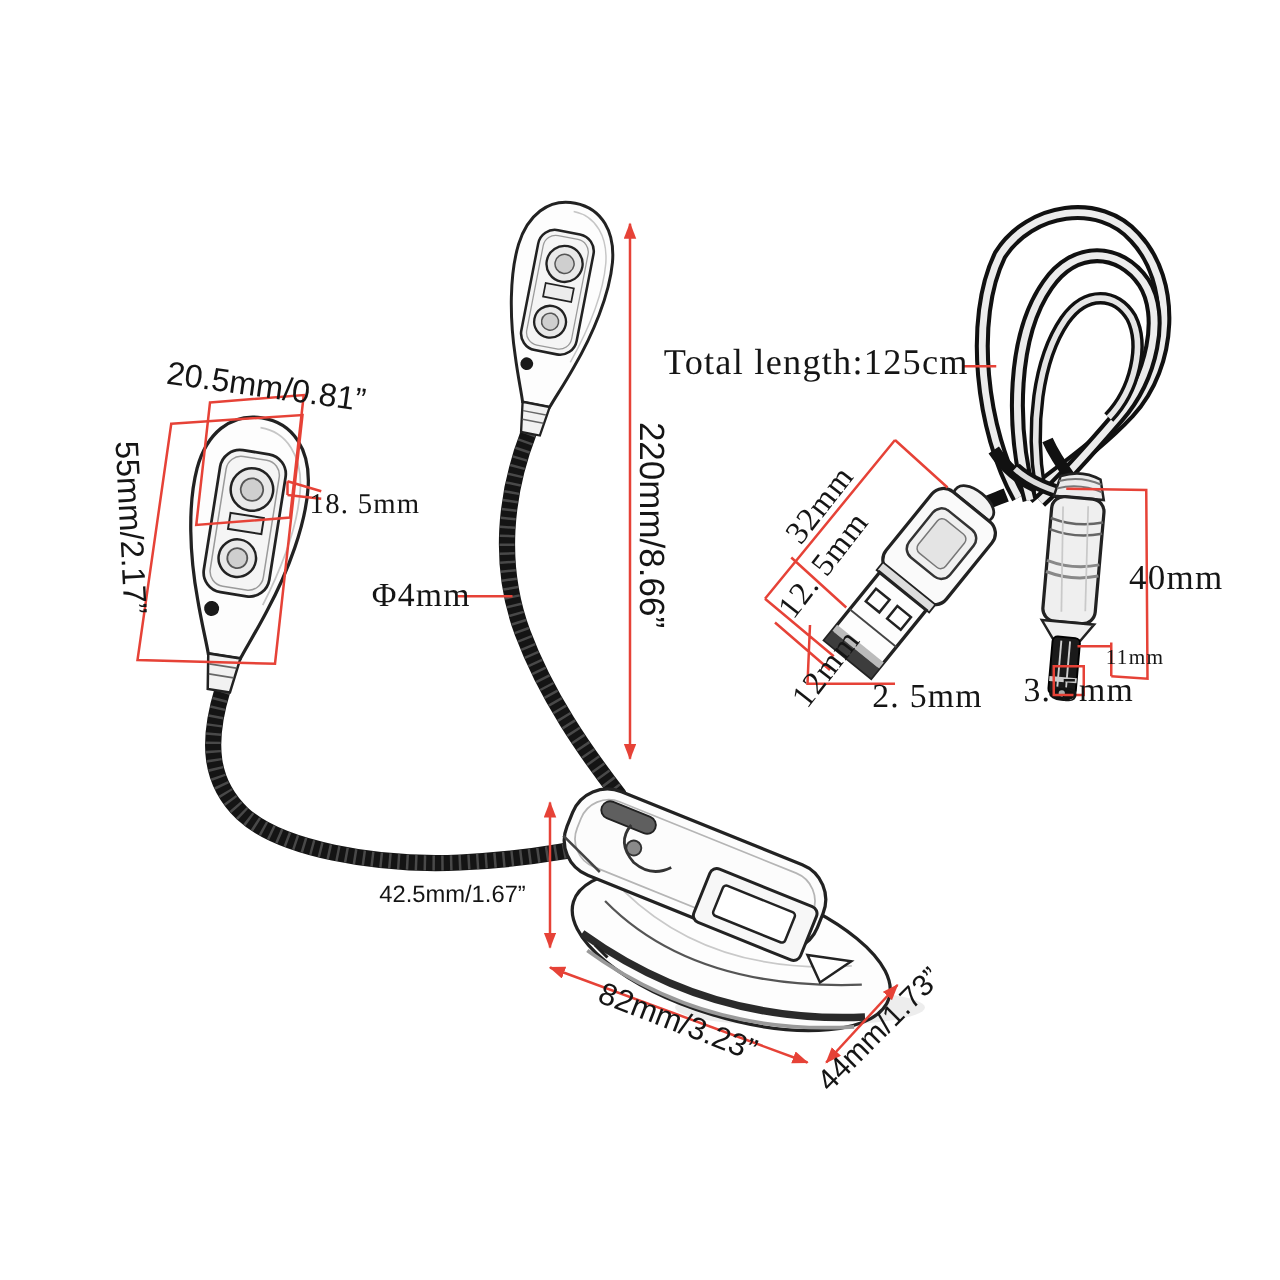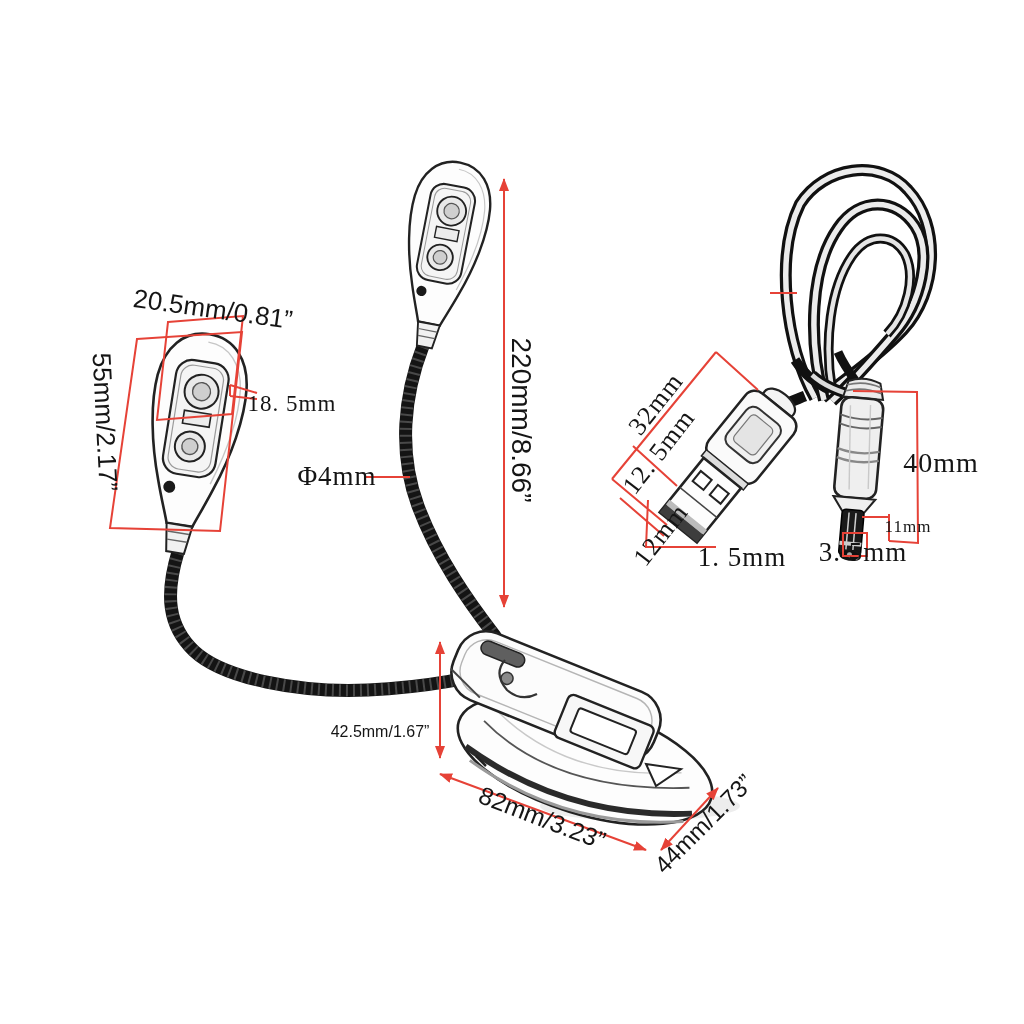--- a/index.html
+++ b/index.html
@@ -167,23 +167,24 @@
     <line x1="440" y1="774" x2="646" y2="850" marker-start="url(#ah)" marker-end="url(#ah)"></line>
     <line x1="661" y1="850" x2="718" y2="788" marker-start="url(#ah)" marker-end="url(#ah)"></line>
   </g>
 </svg>
 
   <div class="lbl sans" style="left:213px;top:309px;--r:8deg;font-size:26px;">20.5mm/0.81”</div>
   <div class="lbl sans" style="left:105px;top:422px;--r:87deg;font-size:26px;">55mm/2.17”</div>
   <div class="lbl serif" style="left:292px;top:403px;font-size:23px;">18. 5mm</div>
   <div class="lbl serif" style="left:337px;top:476px;font-size:27px;">Φ4mm</div>
   <div class="lbl sans" style="left:521px;top:420px;--r:90deg;font-size:28px;">220mm/8.66”</div>
+  <div class="lbl serif" style="left:653px;top:291px;font-size:29px;">Total length:125cm</div>
   <div class="lbl serif" style="left:656px;top:404px;--r:-52deg;font-size:26px;">32mm</div>
   <div class="lbl serif" style="left:659px;top:452px;--r:-52deg;font-size:26px;">12. 5mm</div>
   <div class="lbl serif" style="left:661px;top:535px;--r:-52deg;font-size:26px;">12mm</div>
-  <div class="lbl serif" style="left:742px;top:557px;font-size:27px;">1. 5mm</div>
+  <div class="lbl serif" style="left:742px;top:557px;font-size:27px;">2. 5mm</div>
   <div class="lbl serif" style="left:941px;top:463px;font-size:28px;">40mm</div>
   <div class="lbl serif" style="left:908px;top:526px;font-size:17px;">11mm</div>
   <div class="lbl serif" style="left:863px;top:552px;font-size:27px;">3. 5mm</div>
-  <div class="lbl sans" style="left:380px;top:716px;font-size:16px;margin-top:16px;">42.5mm/1.67”</div>
+  <div class="lbl sans" style="left:362px;top:716px;font-size:19px;">42.5mm/1.67”</div>
   <div class="lbl sans" style="left:542px;top:818px;--r:21deg;font-size:25px;">82mm/3.23”</div>
   <div class="lbl sans" style="left:704px;top:824px;--r:-45deg;font-size:24px;">44mm/1.73”</div>
 </div>
 
 </body></html>

